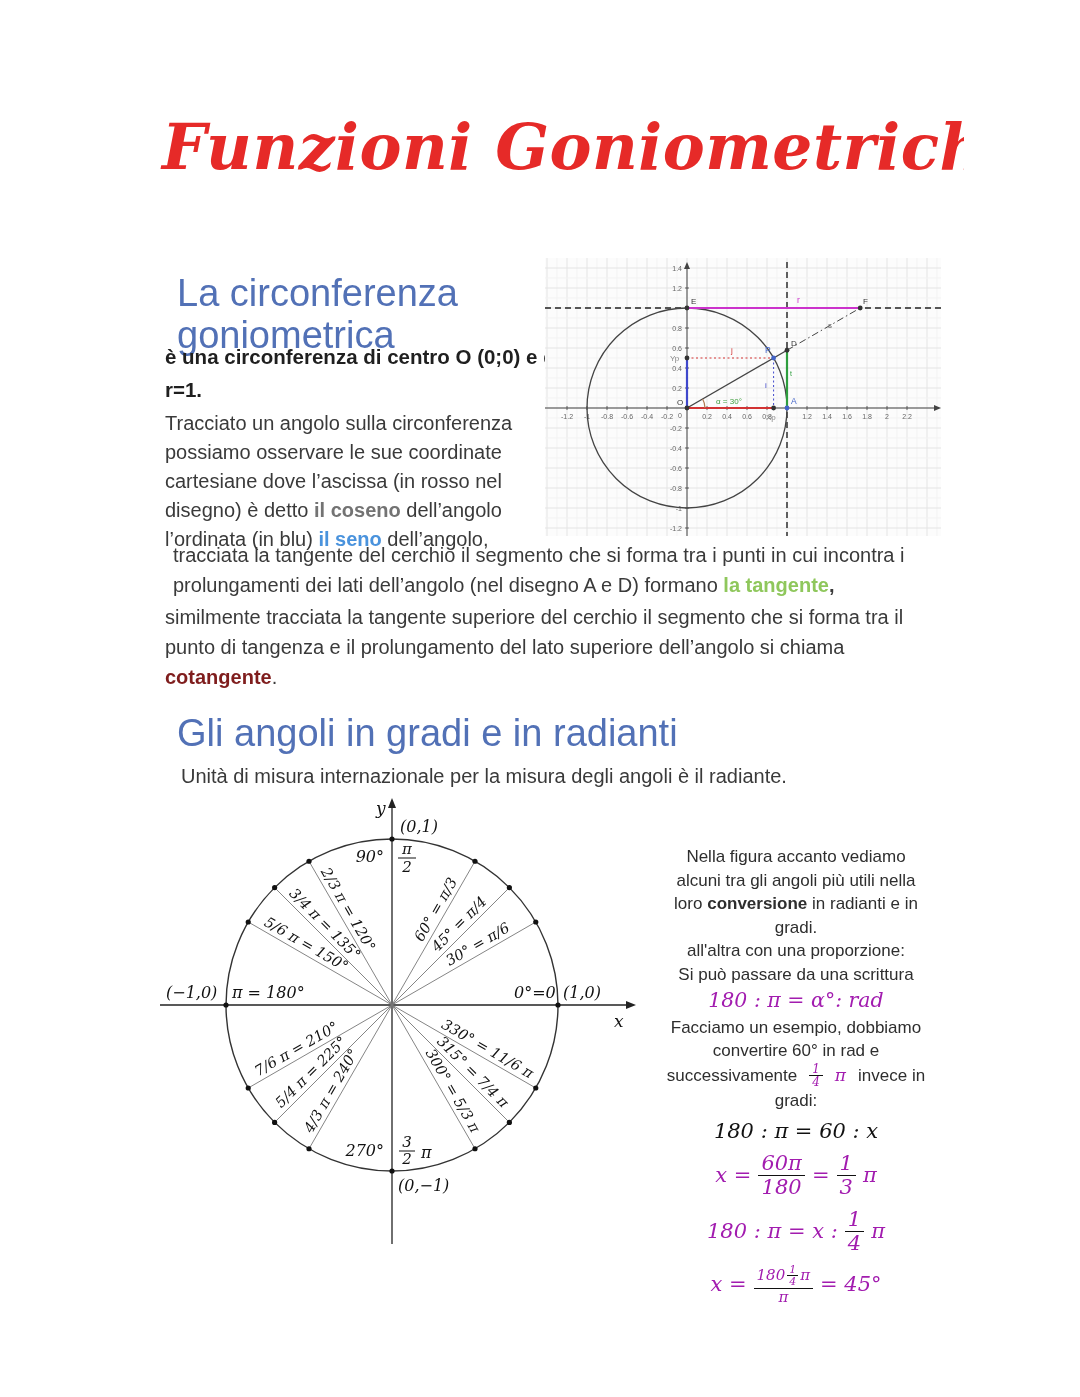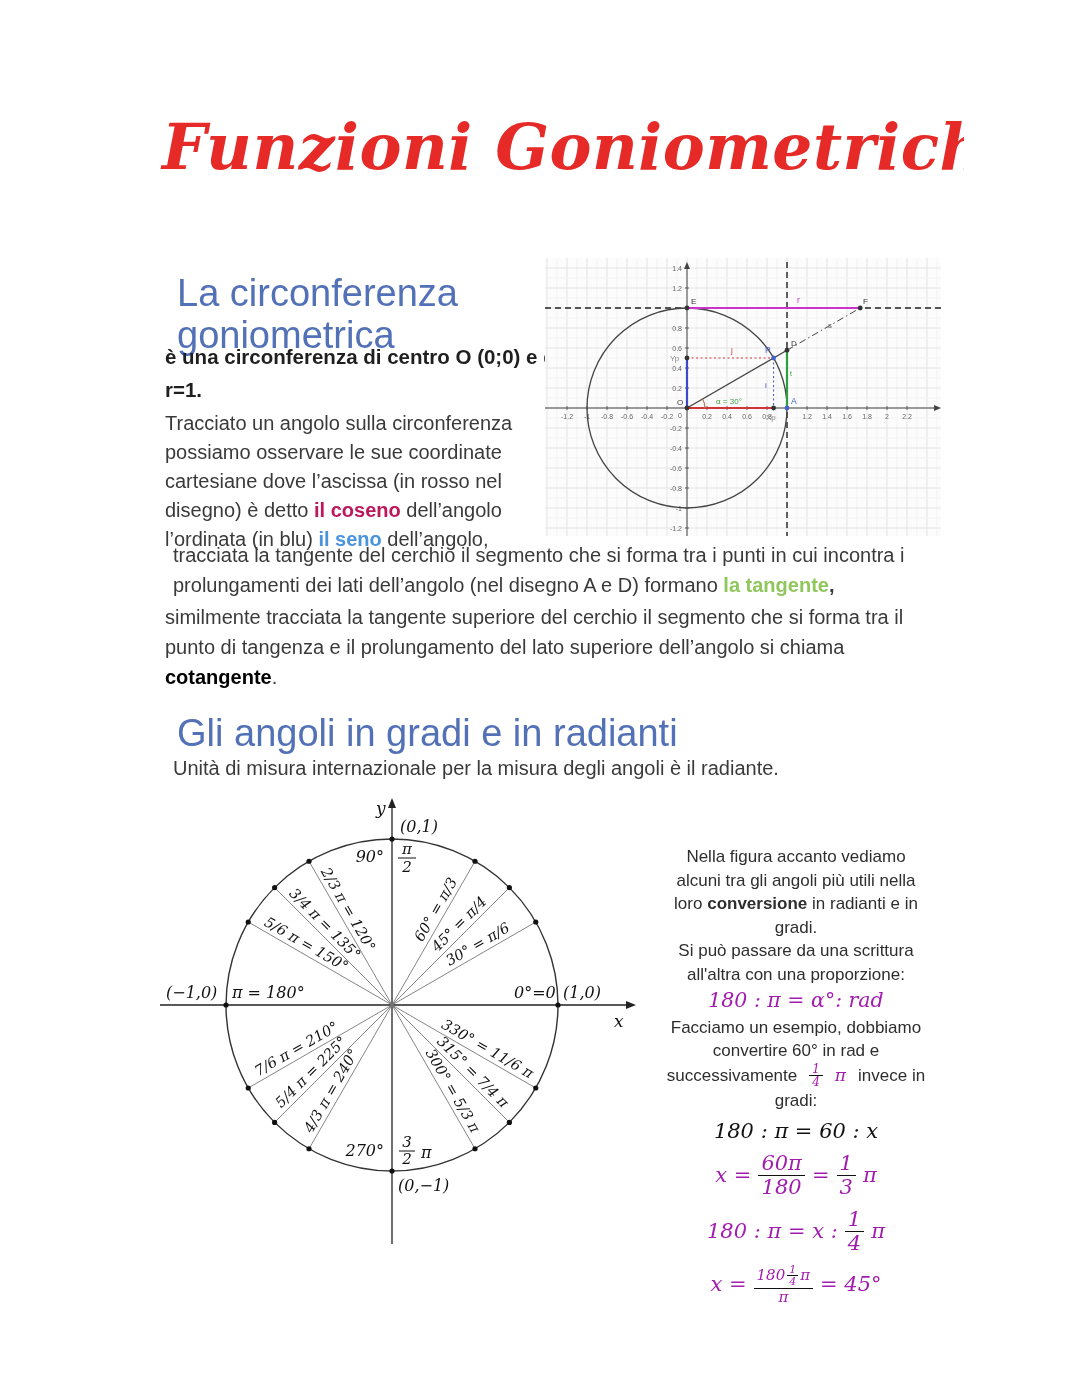--- a/index.html
+++ b/index.html
@@ -11,22 +11,22 @@
   .h-blue{font-family:"Liberation Sans",sans-serif;color:#5271b6;font-weight:400;
           font-size:38px;margin:12px;}
   .h1pos{position:absolute;left:165px;top:260px;width:330px;line-height:42px;}
   .h2pos{position:absolute;left:165px;top:700px;white-space:nowrap;}
   .intro{position:absolute;left:165px;top:340px;width:400px;margin:0;
          font-size:20.5px;font-weight:700;color:#1f1f1f;line-height:33px;}
   .colpara{position:absolute;left:165px;top:409px;width:380px;margin:0;
            font-size:20px;line-height:29px;}
   .wide{position:absolute;left:165px;width:778px;margin:0;font-size:20px;line-height:30px;}
   .p2pos{top:540px;margin-left:8px;} .p3pos{top:602px;}
-  .sub{position:absolute;left:165px;top:749px;margin:8px;font-size:20px;}
-  b.c-red{color:#be185d;} b.c-blue{color:#4a93dd;} b.c-green{color:#8fc75c;} b.c-purple{color:#000000;}
+  .sub{position:absolute;left:165px;top:749px;margin:16px;font-size:20px;}
+  b.c-red{color:#737373;} b.c-blue{color:#4a93dd;} b.c-green{color:#8fc75c;} b.c-purple{color:#7f1d1d;}
   #gg{position:absolute;left:545px;top:258px;background:#fcfcfc;}
   #uc{position:absolute;left:150px;top:792px;}
   .ccol{position:absolute;left:633px;top:845px;width:326px;text-align:center;
         font-size:17px;line-height:23.5px;color:#2e2e2e;}
   .math{font-family:"DejaVu Serif",serif;font-style:italic;color:#a21caf;}
   .prop{font-size:20.5px;margin:3px 0;}
   .fline{display:flex;justify-content:center;align-items:center;gap:7px;
          font-size:21px;color:#111;margin:8px 0;}
   .fr{display:inline-flex;flex-direction:column;align-items:center;line-height:1.12;}
   .fr .n{border-bottom:1.4px solid #111;padding:0 3px;}
@@ -286,22 +286,22 @@
       <text transform="translate(332.56893672777653,265.2900000000001) rotate(-330)" x="0" y="-5" font-size="14.5" fill="#111" font-family="DejaVu Serif, serif" font-style="italic" text-anchor="middle">330° = 11/6 π</text>
       <text transform="translate(315.9492271764891,286.94922717648916) rotate(-315)" x="0" y="-5" font-size="14.5" fill="#111" font-family="DejaVu Serif, serif" font-style="italic" text-anchor="middle">315° = 7/4 π</text>
       <text transform="translate(294.29,303.5689367277766) rotate(-300)" x="0" y="-5" font-size="14.5" fill="#111" font-family="DejaVu Serif, serif" font-style="italic" text-anchor="middle">300° = 5/3 π</text>
     </svg>
 
   <div class="ccol">
     <div>Nella figura accanto vediamo</div>
     <div>alcuni tra gli angoli più utili nella</div>
     <div><span>loro </span><b>conversione</b><span> in radianti e in</span></div>
     <div>gradi.</div>
+    <div>all'altra con una proporzione:</div>
     <div>Si può passare da una scrittura</div>
-    <div>all'altra con una proporzione:</div>
     <div class="math prop">180 : π = α°: rad</div>
     <div>Facciamo un esempio, dobbiamo</div>
     <div>convertire 60° in rad e</div>
     <div class="l9">
       <span>successivamente </span>
       <span class="fr math">
           <span class="n">1</span>
           <span>4</span>
         </span>
       <span class="math">π</span>

